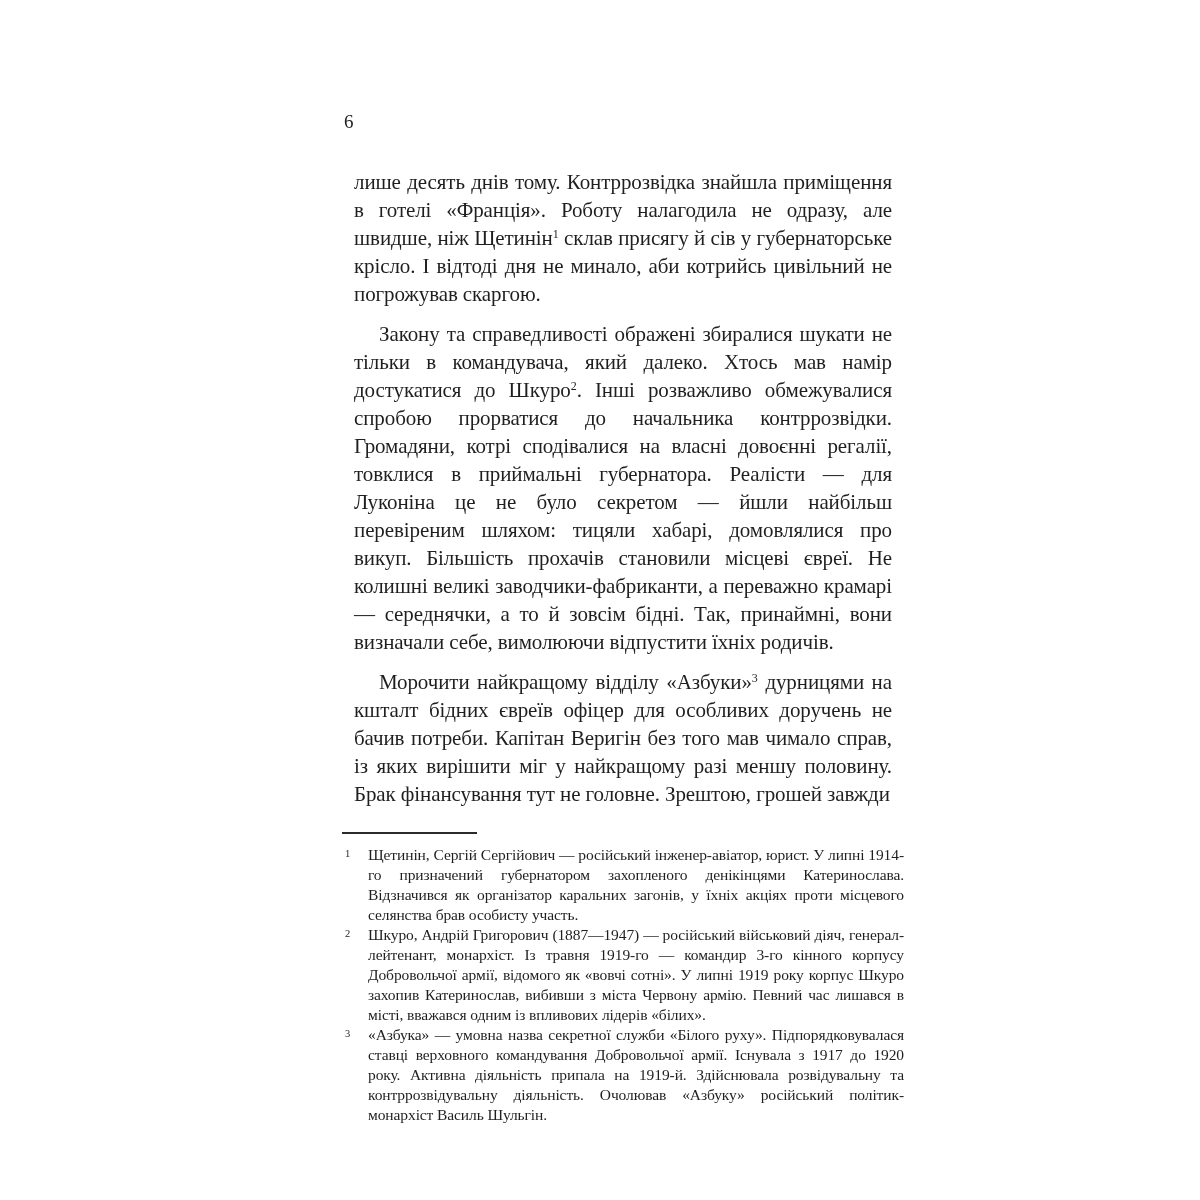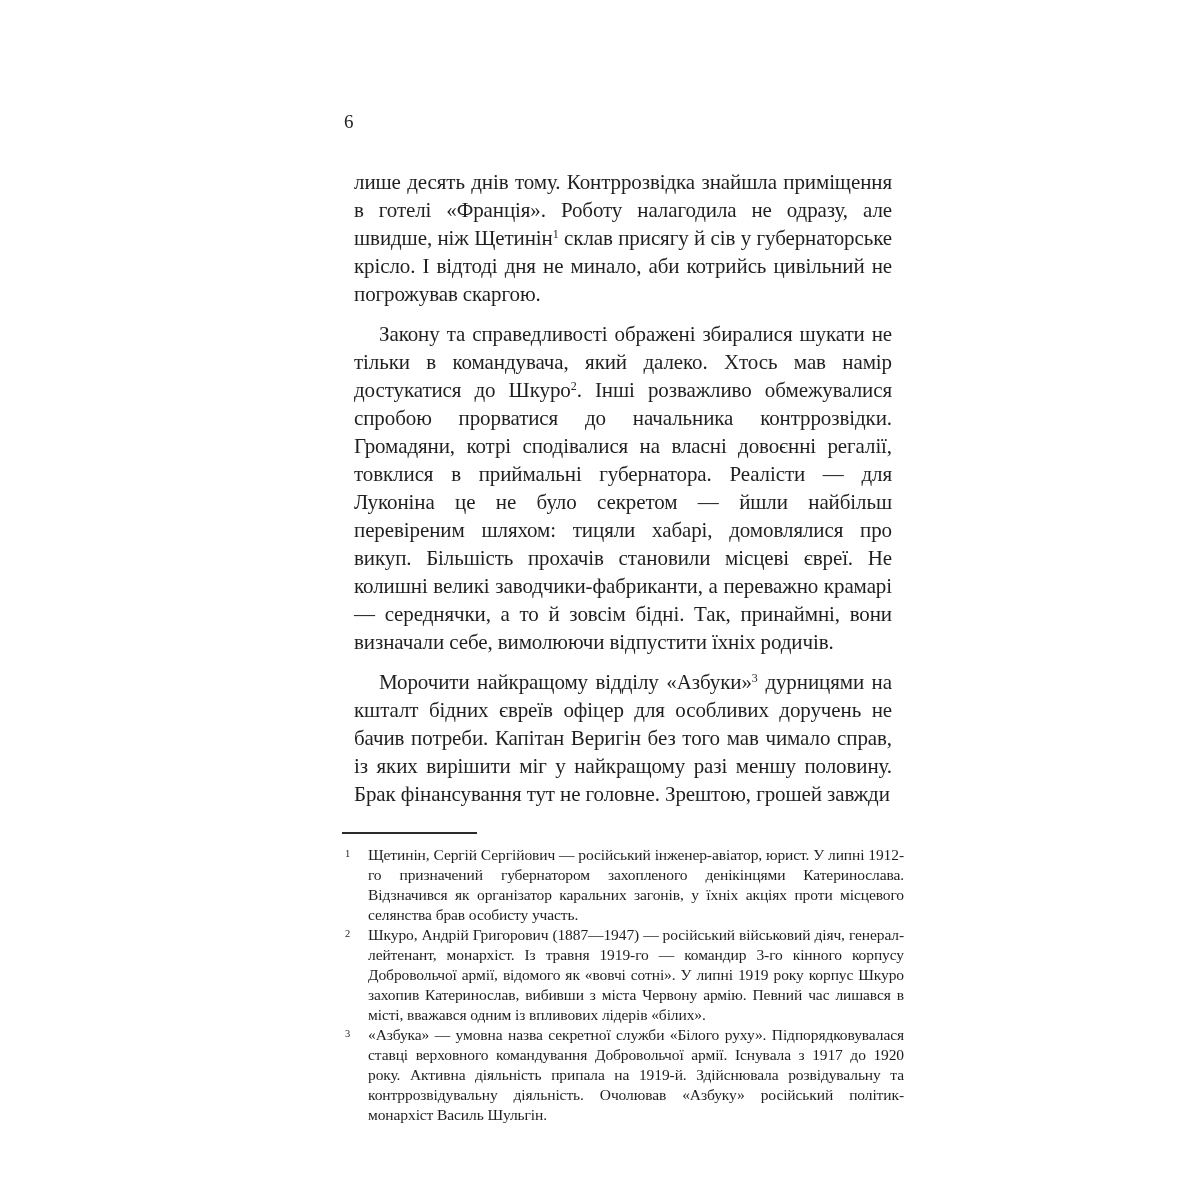--- a/index.html
+++ b/index.html
@@ -83,21 +83,21 @@
 
       <p class="indented"><span>Морочити найкращому відділу «Азбуки»</span><sup class="fn-ref">3</sup><span> дурницями на кшталт бідних євреїв офіцер для особливих доручень не бачив потреби. Капітан Веригін без того мав чимало справ, із яких вирішити міг у найкращому разі меншу половину. Брак фінансування тут не головне. Зрештою, грошей завжди</span></p>
 
     </div>
 
     <div class="fn-sep"></div>
 
     <div class="footnotes">
 
       <div class="footnote">
-        <span class="fn-marker">1</span><span class="fn-text">Щетинін, Сергій Сергійович — російський інженер-авіатор, юрист. У липні 1912-го призначений губернатором захопленого денікінцями Катеринослава. Відзначився як організатор каральних загонів, у їхніх акціях проти місцевого селянства брав особисту участь.</span>
+        <span class="fn-marker">1</span><span class="fn-text">Щетинін, Сергій Сергійович — російський інженер-авіатор, юрист. У липні 1914-го призначений губернатором захопленого денікінцями Катеринослава. Відзначився як організатор каральних загонів, у їхніх акціях проти місцевого селянства брав особисту участь.</span>
       </div>
 
       <div class="footnote">
         <span class="fn-marker">2</span><span class="fn-text">Шкуро, Андрій Григорович (1887—1947) — російський військовий діяч, генерал-лейтенант, монархіст. Із травня 1919-го — командир 3-го кінного корпусу Добровольчої армії, відомого як «вовчі сотні». У липні 1919 року корпус Шкуро захопив Катеринослав, вибивши з міста Червону армію. Певний час лишався в місті, вважався одним із впливових лідерів «білих».</span>
       </div>
 
       <div class="footnote">
         <span class="fn-marker">3</span><span class="fn-text">«Азбука» — умовна назва секретної служби «Білого руху». Підпорядковувалася ставці верховного командування Добровольчої армії. Існувала з 1917 до 1920 року. Активна діяльність припала на 1919-й. Здійснювала розвідувальну та контррозвідувальну діяльність. Очолював «Азбуку» російський політик-монархіст Василь Шульгін.</span>
       </div>
 

